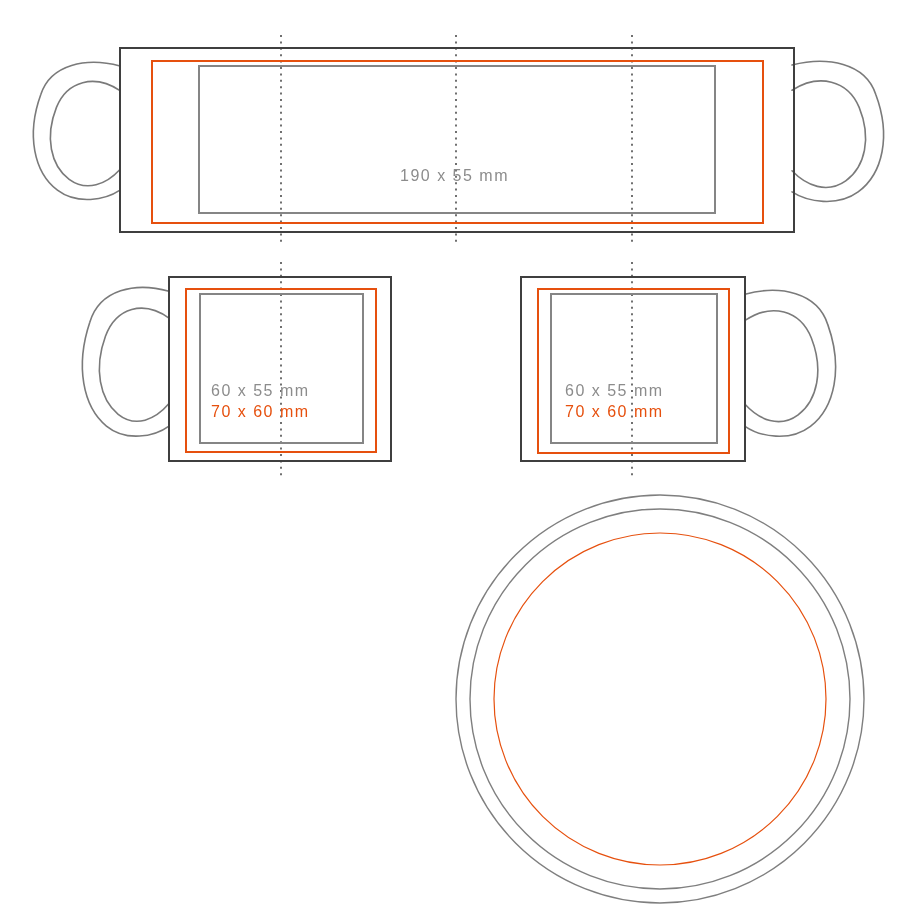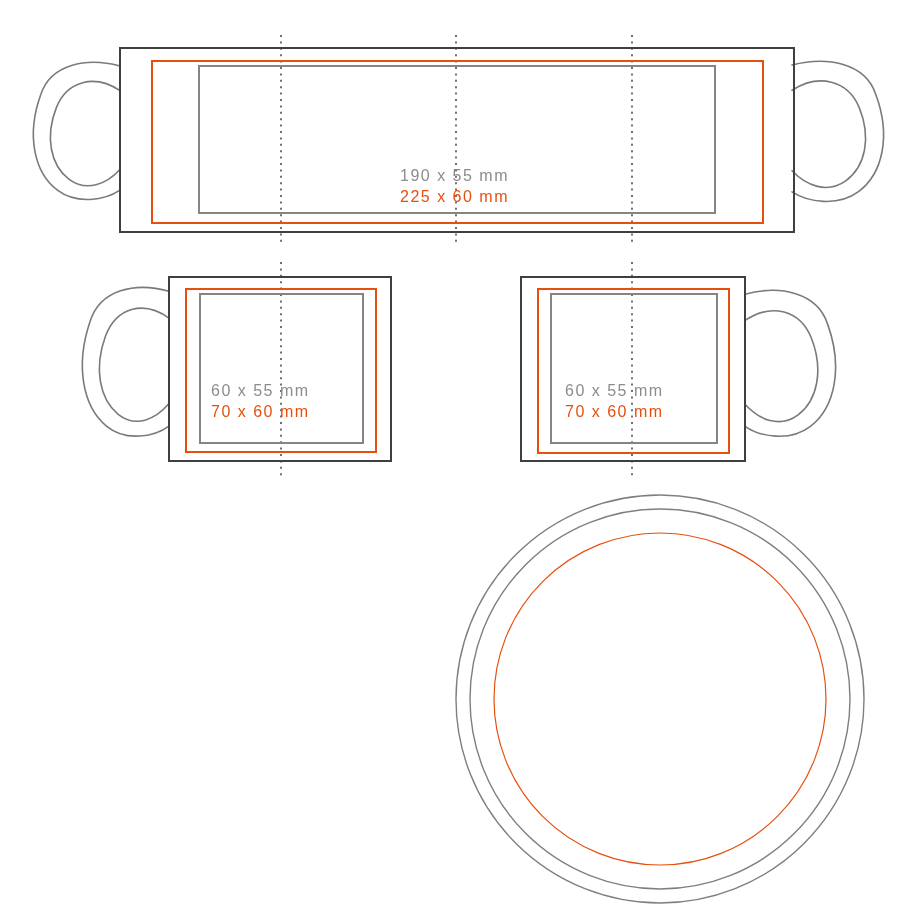--- a/index.html
+++ b/index.html
@@ -54,21 +54,20 @@
     <path class="hstroke" d="M90,5 C56,-4 19,3 9,34 C-6,75 2,113 26,131 C46,146 75,141 90,131"></path>
     <path class="hstroke" d="M90,30 C64,13 36,20 25,47 C13,77 19,106 38,120 C56,133 76,125 90,110"></path>
   </svg>
 
   <div class="outline o-dark" style="left:119px;top:47px;width:676px;height:186px"></div>
   <div class="outline o-orange" style="left:151px;top:60px;width:613px;height:164px"></div>
   <div class="outline o-gray" style="left:198px;top:65px;width:518px;height:149px"></div>
 
   <div class="size-label" style="left:400px;top:165px;width:160px">
     <div class="lbl-gray">190 x 55 mm</div>
-    <div class="lbl-orange">225 x 60 mm</div>
   </div>
 
   <svg class="handle" style="left:81px;top:286px" width="88" height="155" viewBox="0 0 90 145" preserveAspectRatio="none">
     <path class="hstroke" d="M90,5 C56,-4 19,3 9,34 C-6,75 2,113 26,131 C46,146 75,141 90,131"></path>
     <path class="hstroke" d="M90,30 C64,13 36,20 25,47 C13,77 19,106 38,120 C56,133 76,125 90,110"></path>
   </svg>
 
   <div class="outline o-dark" style="left:168px;top:276px;width:224px;height:186px"></div>
   <div class="outline o-orange" style="left:185px;top:288px;width:192px;height:165px"></div>
   <div class="outline o-gray" style="left:199px;top:293px;width:165px;height:151px"></div>

